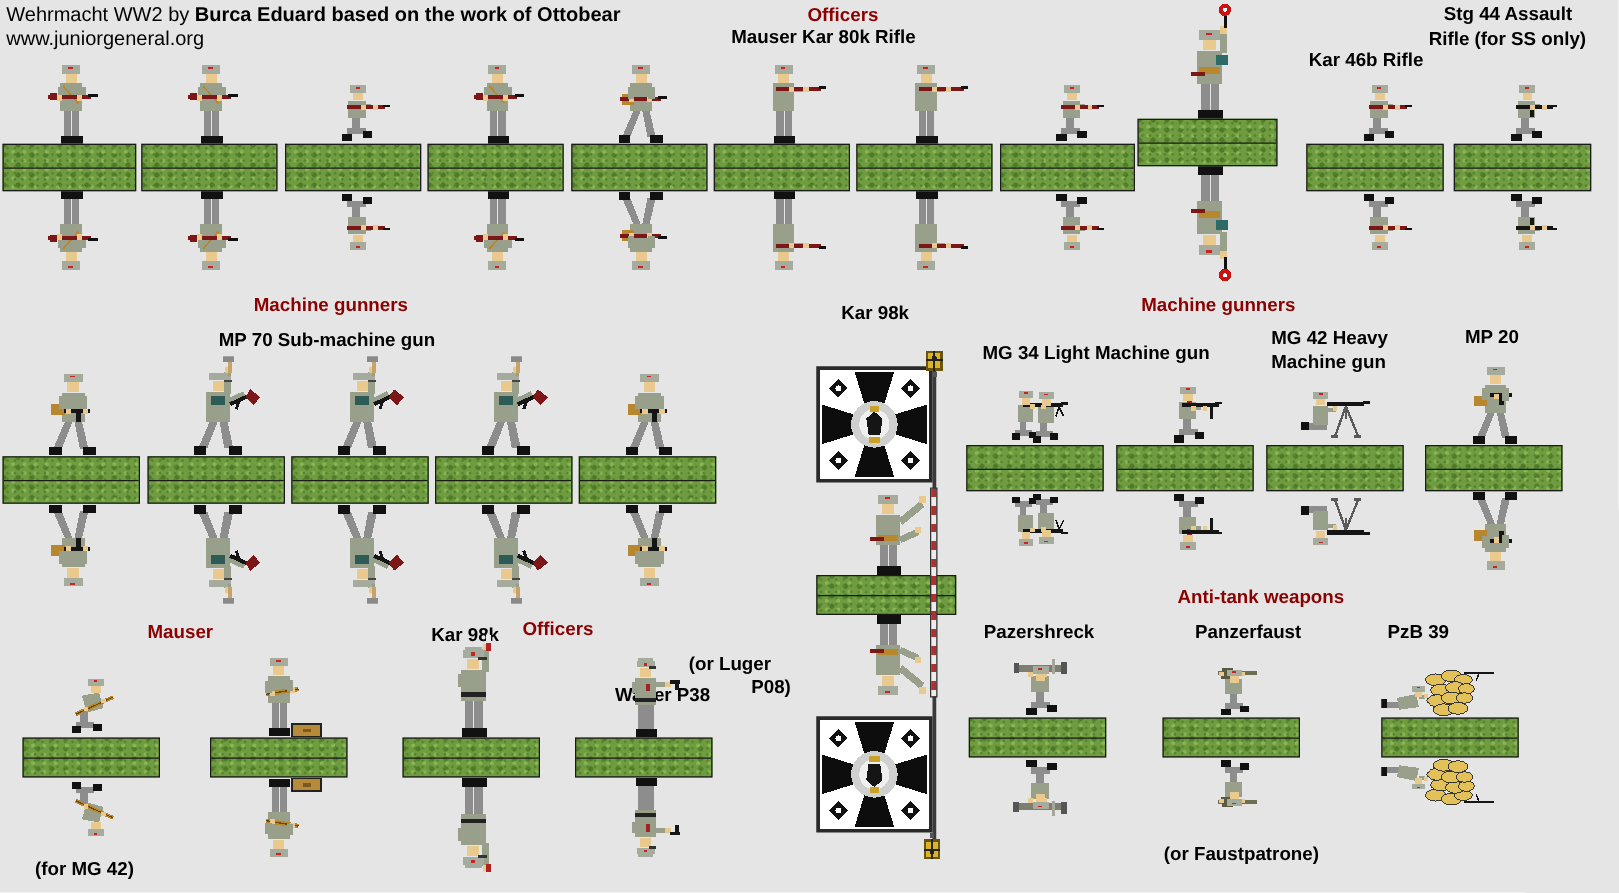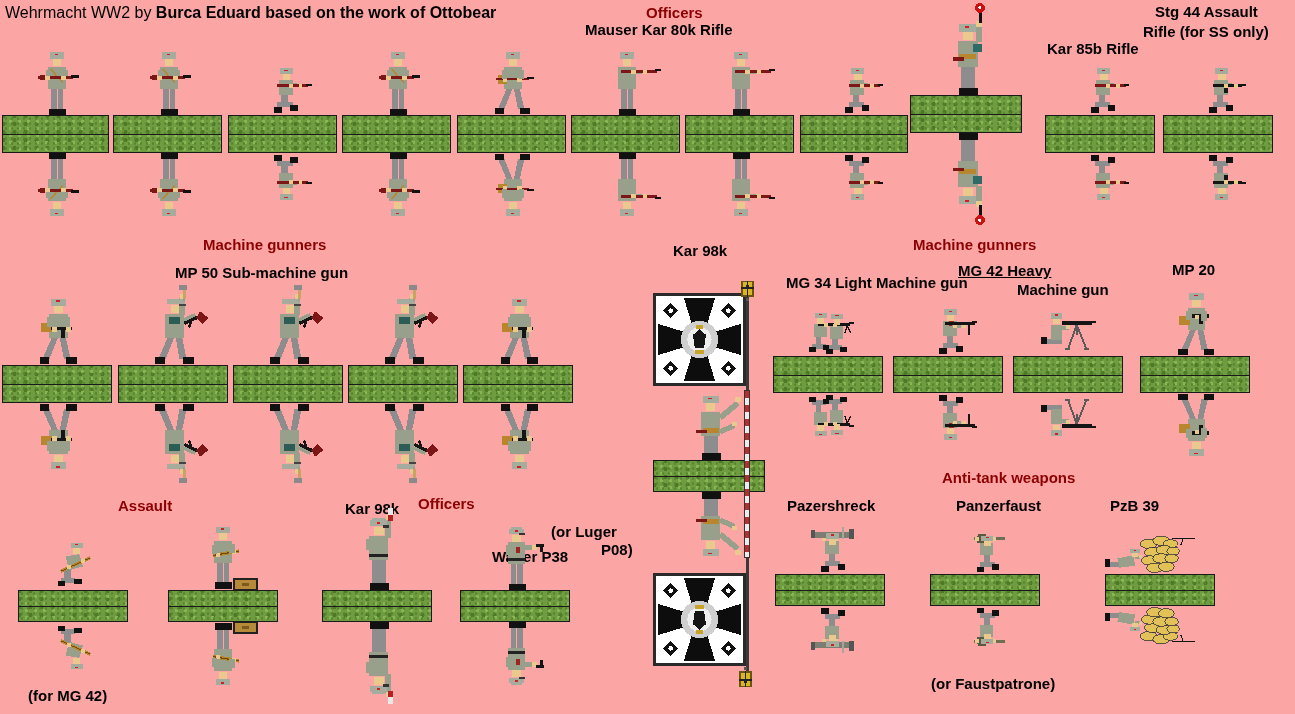--- a/index.html
+++ b/index.html
@@ -1,17 +1,17 @@
 <!DOCTYPE html>
 <html><head>
 <meta charset="utf-8">
 <style>
   html,body{margin:0;padding:0;background:#fff;}
   #sheet{
-    position:relative;width:1295px;height:714px;background:#fca5a5;
+    position:relative;width:1295px;height:714px;background:#e5e5e5;
     font-family:"Liberation Sans",sans-serif;overflow:hidden;
   }
   #title-block{position:absolute;left:5px;top:3px;line-height:19px;}
   #title-line1{font-size:16px;color:#000;white-space:nowrap;}
   #title-prefix{font-weight:400;}
   #title-author{font-weight:700;}
   #title-website{font-size:16px;font-weight:400;color:#000;white-space:nowrap;}
   .lbl{position:absolute;font-size:15px;font-weight:700;white-space:nowrap;}
   .base{
     position:absolute;box-sizing:border-box;border:1px solid #1a1a1a;
@@ -40,36 +40,37 @@
   .flag.flip{transform:scaleY(-1);}
   .finial{position:absolute;}
   .finial.flip{transform:scaleY(-1);}
 </style>
 </head>
 <body>
 
 <div id="sheet">
   <div id="title-block">
     <div id="title-line1"><span id="title-prefix">Wehrmacht WW2  by </span><span id="title-author">Burca Eduard based on the work of Ottobear</span></div>
+    <div id="title-website">www.juniorgeneral.org</div>
   </div>
   <div id="labels-layer">
       <div class="lbl" style="left: 646px; top: 4px; color: rgb(139, 0, 0);">Officers</div>
       <div class="lbl" style="left: 585px; top: 21px; color: rgb(0, 0, 0);">Mauser Kar 80k Rifle</div>
       <div class="lbl" style="left: 1155px; top: 3px; color: rgb(0, 0, 0);">Stg 44 Assault</div>
       <div class="lbl" style="left: 1143px; top: 23px; color: rgb(0, 0, 0);">Rifle (for SS only)</div>
-      <div class="lbl" style="left: 1047px; top: 40px; color: rgb(0, 0, 0);">Kar 85b Rifle</div>
+      <div class="lbl" style="left: 1047px; top: 40px; color: rgb(0, 0, 0);">Kar 46b Rifle</div>
       <div class="lbl" style="left: 203px; top: 236px; color: rgb(139, 0, 0);">Machine gunners</div>
-      <div class="lbl" style="left: 175px; top: 264px; color: rgb(0, 0, 0);">MP 50 Sub-machine gun</div>
+      <div class="lbl" style="left: 175px; top: 264px; color: rgb(0, 0, 0);">MP 70 Sub-machine gun</div>
       <div class="lbl" style="left: 673px; top: 242px; color: rgb(0, 0, 0);">Kar 98k</div>
       <div class="lbl" style="left: 913px; top: 236px; color: rgb(139, 0, 0);">Machine gunners</div>
       <div class="lbl" style="left: 786px; top: 274px; color: rgb(0, 0, 0);">MG 34 Light Machine gun</div>
-      <div class="lbl" style="left: 958px; top: 262px; color: rgb(0, 0, 0); text-decoration: underline;">MG 42 Heavy</div>
+      <div class="lbl" style="left: 1017px; top: 262px; color: rgb(0, 0, 0);">MG 42 Heavy</div>
       <div class="lbl" style="left: 1017px; top: 281px; color: rgb(0, 0, 0);">Machine gun</div>
       <div class="lbl" style="left: 1172px; top: 261px; color: rgb(0, 0, 0);">MP 20</div>
-      <div class="lbl" style="left: 118px; top: 497px; color: rgb(139, 0, 0);">Assault</div>
+      <div class="lbl" style="left: 118px; top: 497px; color: rgb(139, 0, 0);">Mauser</div>
       <div class="lbl" style="left: 345px; top: 500px; color: rgb(0, 0, 0);">Kar 98k</div>
       <div class="lbl" style="left: 418px; top: 495px; color: rgb(139, 0, 0);">Officers</div>
       <div class="lbl" style="left: 492px; top: 502px; color: rgb(0, 0, 0); margin-top: 46px;">Walter P38</div>
       <div class="lbl" style="left: 551px; top: 523px; color: rgb(0, 0, 0);">(or Luger</div>
       <div class="lbl" style="left: 601px; top: 541px; color: rgb(0, 0, 0);">P08)</div>
       <div class="lbl" style="left: 942px; top: 469px; color: rgb(139, 0, 0);">Anti-tank weapons</div>
       <div class="lbl" style="left: 787px; top: 497px; color: rgb(0, 0, 0);">Pazershreck</div>
       <div class="lbl" style="left: 956px; top: 497px; color: rgb(0, 0, 0);">Panzerfaust</div>
       <div class="lbl" style="left: 1110px; top: 497px; color: rgb(0, 0, 0);">PzB 39</div>
       <div class="lbl" style="left: 28px; top: 687px; color: rgb(0, 0, 0);">(for MG 42)</div>

